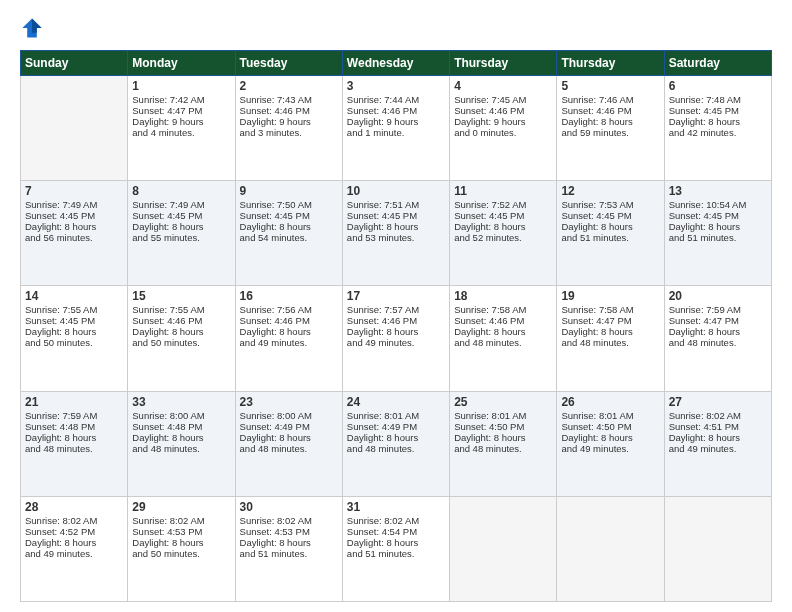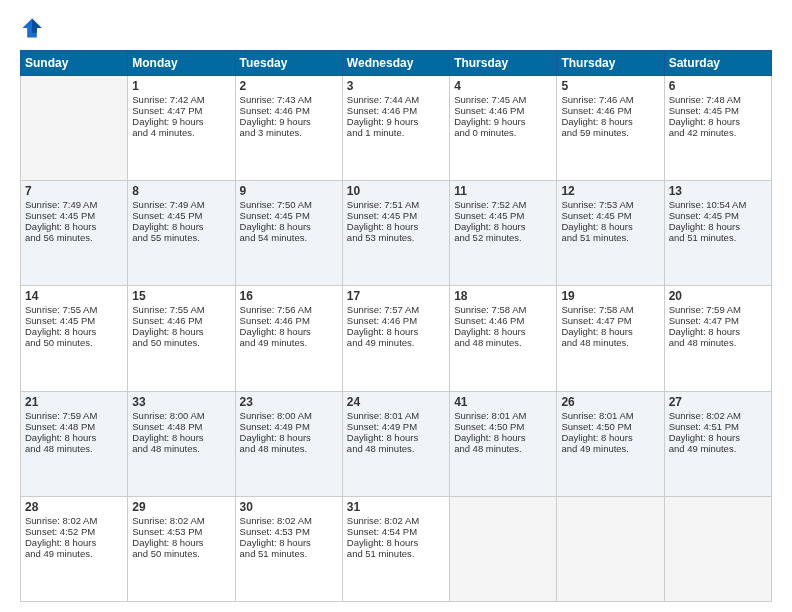--- a/index.html
+++ b/index.html
@@ -43,21 +43,21 @@
     .location {
       font-size: 15px;
       color: #555;
     }
     .calendar {
       width: 100%;
       border-collapse: collapse;
       flex: 1;
     }
     .calendar th {
-      background: #0369a1;
+      background: #14532d;
       color: #fff;
       font-size: 12px;
       font-weight: bold;
       padding: 5px 4px;
       text-align: left;
       border: 1px solid #1a5499;
     }
     .calendar td {
       border: 1px solid #ccc;
       vertical-align: top;
@@ -284,21 +284,21 @@
             <div>and 48 minutes.</div>
           </td>
           <td>
             <span class="day-number">24</span>
             <div>Sunrise: 8:01 AM</div>
             <div>Sunset: 4:49 PM</div>
             <div>Daylight: 8 hours</div>
             <div>and 48 minutes.</div>
           </td>
           <td>
-            <span class="day-number">41</span>
+            <span class="day-number">25</span>
             <div>Sunrise: 8:01 AM</div>
             <div>Sunset: 4:50 PM</div>
             <div>Daylight: 8 hours</div>
             <div>and 48 minutes.</div>
           </td>
           <td>
             <span class="day-number">26</span>
             <div>Sunrise: 8:01 AM</div>
             <div>Sunset: 4:50 PM</div>
             <div>Daylight: 8 hours</div>

